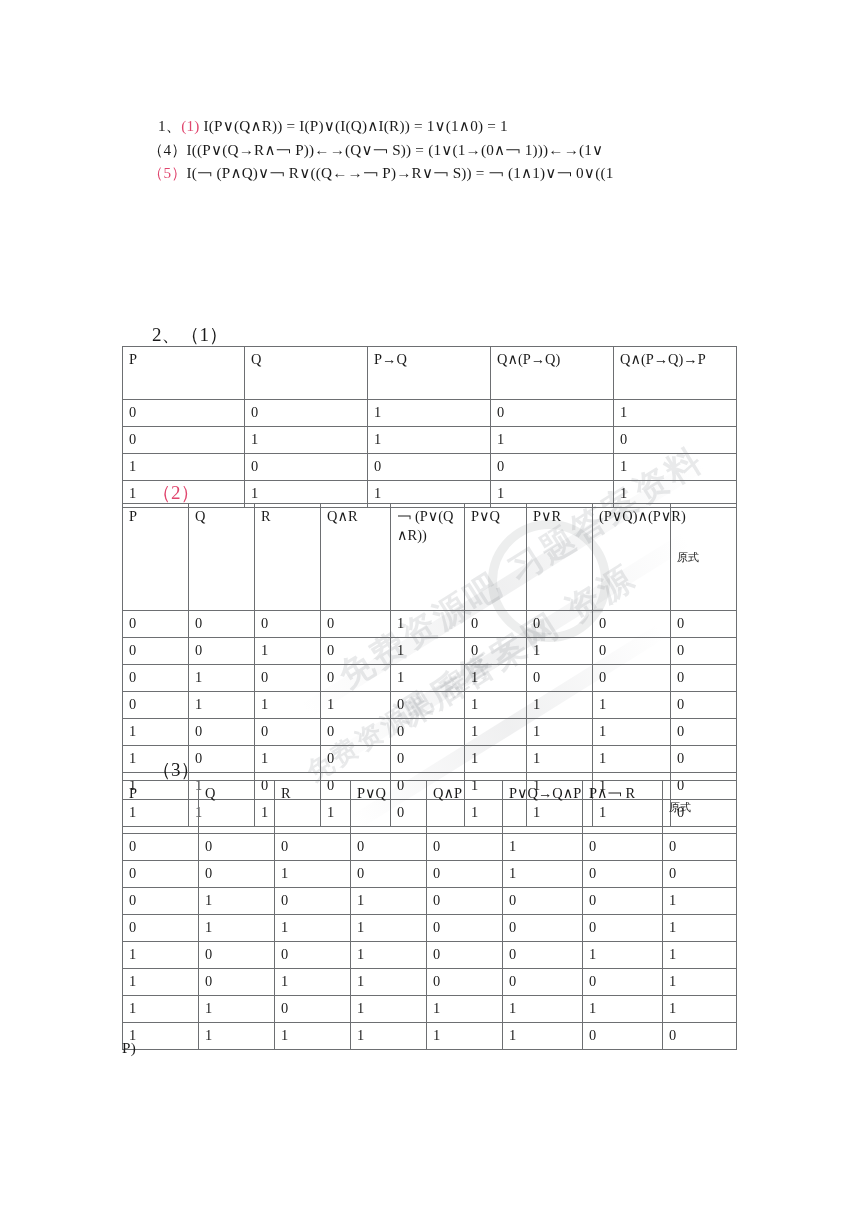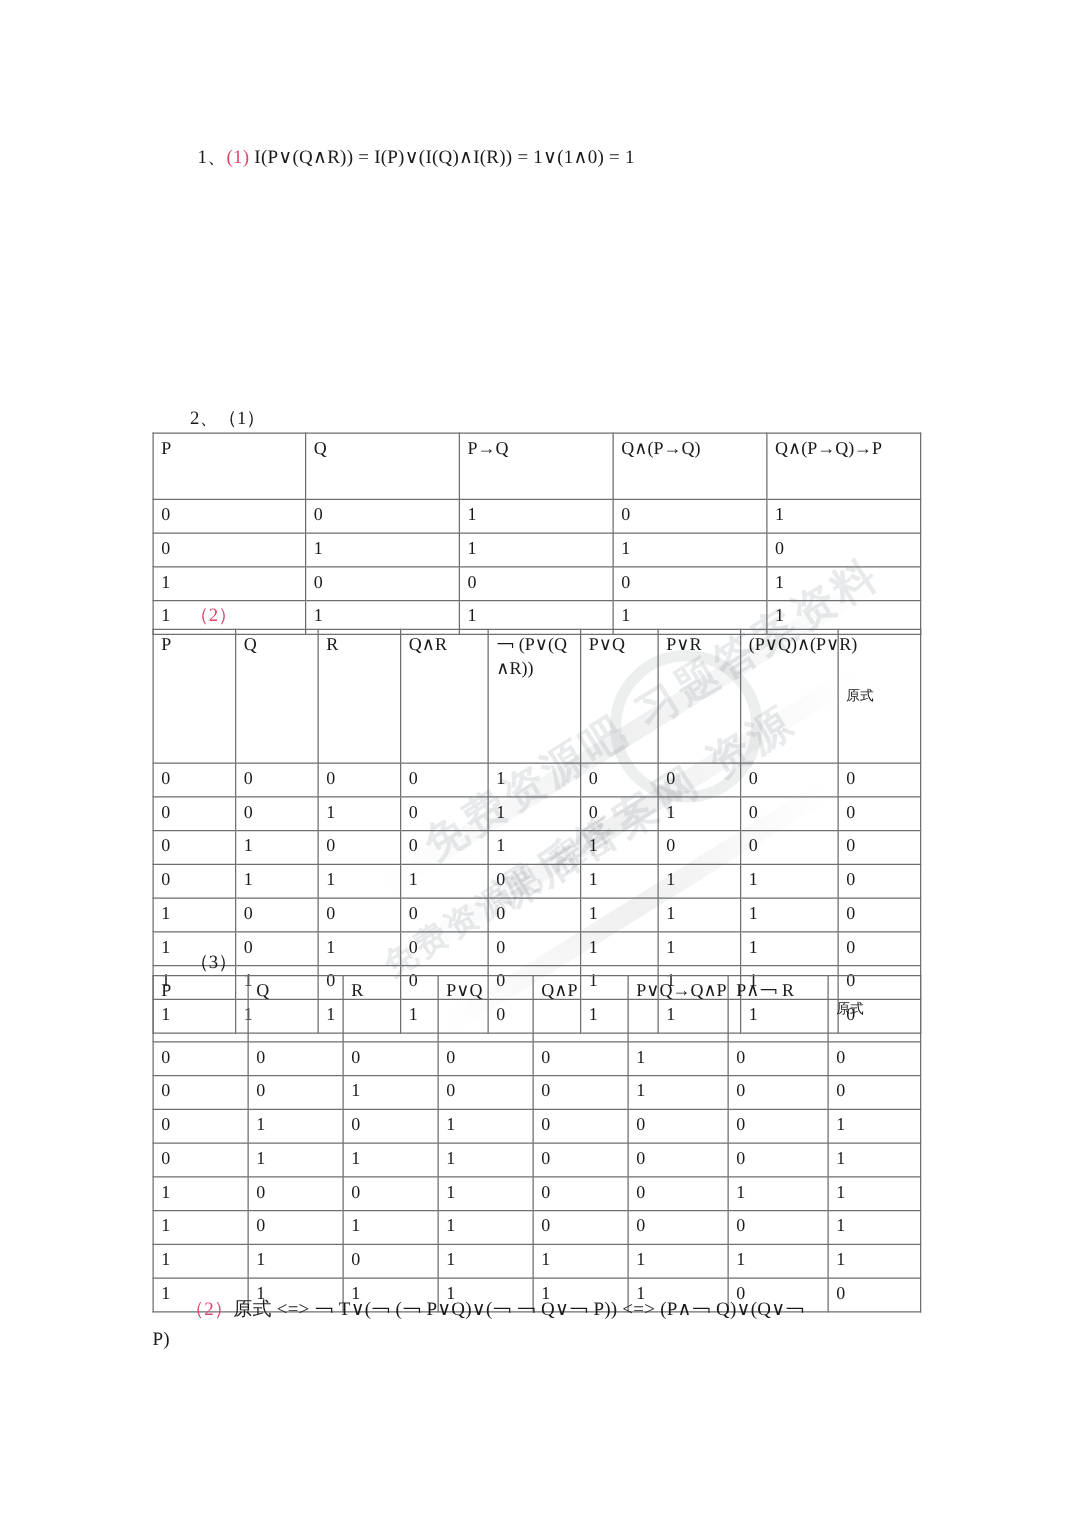--- a/index.html
+++ b/index.html
@@ -76,21 +76,21 @@
     line-height: 23.5px;
     letter-spacing: 0.2px;
     white-space: pre-wrap;
   }
   .indent { text-indent: 36px; }
   .indent-sm { text-indent: 26px; }
 
   .red { color: #e0466e; }
 
   .caption {
-    font-size: 15px;
+    font-size: 19px;
     line-height: 20px;
     padding-left: 30px;
   }
   .caption.red { color: #e0466e; }
 
   
   table.tt {
     border-collapse: collapse;
     width: 614px;
     table-layout: fixed;
@@ -127,21 +127,23 @@
   <div class="wm-band wm-b3">免费资源吧 程序</div>
 </div>
 
 <div id="page">
 
   <div class="block" style="top:100px;">
     <div class="para indent"><span>1、</span><span class="red">(1)</span><span> I(P∨(Q∧R)) = I(P)∨(I(Q)∧I(R)) = 1∨(1∧0) = 1</span></div>
 
 
 
-
+    <div class="para indent-sm">（4）I((P∨(Q→R∧￢ P))←→(Q∨￢ S)) = (1∨(1→(0∧￢ 1)))←→(1∨</div>
+
+    <div class="para indent-sm"><span class="red">（5）</span><span>I(￢ (P∧Q)∨￢ R∨((Q←→￢ P)→R∨￢ S)) = ￢ (1∧1)∨￢ 0∨((1</span></div>
   </div>
 
   <div class="block" style="top:311px;">
     <div class="caption">2、（1）</div>
   </div>
 
   <div class="block" style="top:332px;">
     <table class="tt">
       <colgroup>
         <col style="width:122px">
@@ -422,17 +424,16 @@
           <td>1</td>
           <td>1</td>
           <td>0</td>
           <td>0</td>
         </tr>
       </tbody>
     </table>
   </div>
 
   <div class="block" style="top:1022px;">
-    <div class="para indent-sm"><span class="red">（2）</span><span>原式 &lt;=&gt; ￢ T∨(￢ (￢ P∨Q)∨(￢ ￢ Q∨￢ P)) &lt;=&gt; (P∧￢ Q)∨(Q∨￢</span></div>
     <div class="para">P)</div>
   </div>
 
 </div>
 
 </body></html>

